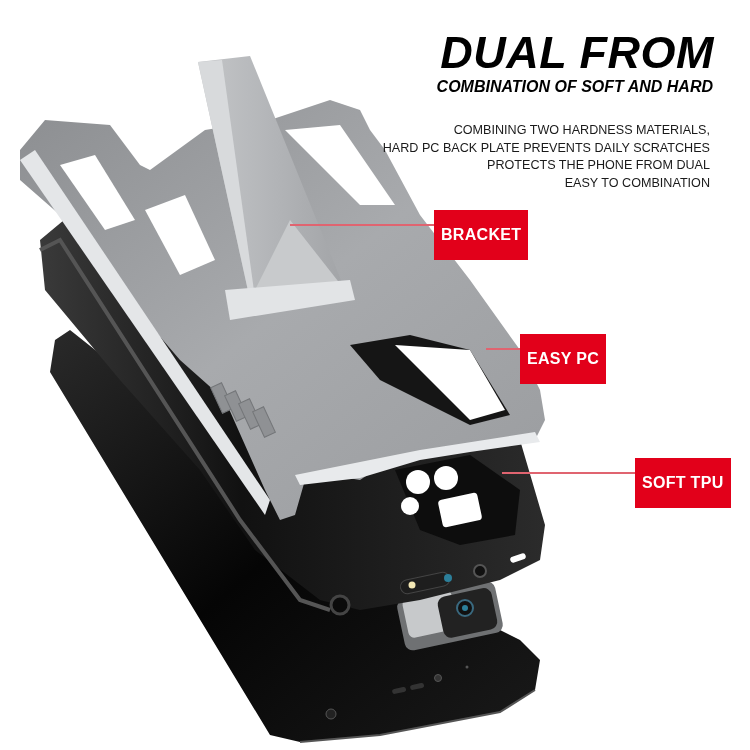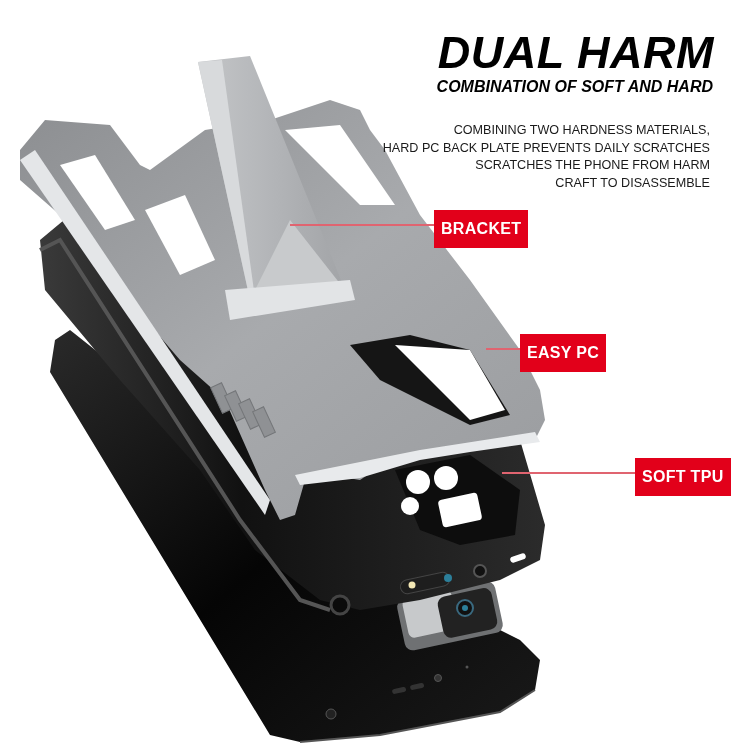--- a/index.html
+++ b/index.html
@@ -2,21 +2,21 @@
 <html><head>
 <meta charset="utf-8">
 <style>
   html, body { margin: 0; padding: 0; background: #ffffff; }
   body { width: 750px; height: 750px; position: relative; overflow: hidden; font-family: "Liberation Sans", sans-serif; }
   .product { position: absolute; left: 0; top: 0; width: 750px; height: 750px; }
   .title { position: absolute; right: 36px; top: 30px; font-size: 45px; font-weight: bold; font-style: italic; color: #000; letter-spacing: 0.5px; line-height: 1; white-space: nowrap; }
   .subtitle { position: absolute; right: 37px; top: 79px; font-size: 16px; font-weight: bold; font-style: italic; color: #000; line-height: 1; white-space: nowrap; }
   .desc { position: absolute; right: 40px; top: 122px; text-align: right; font-size: 12.6px; color: #1a1a1a; line-height: 17.6px; }
   .desc div { white-space: nowrap; }
-  .tag { position: absolute; background: #e2001a; color: #fff; font-weight: bold; font-size: 16px; line-height: 30px; height: 30px; padding: 4px 7px; white-space: nowrap; letter-spacing: 0.3px; }
+  .tag { position: absolute; background: #e2001a; color: #fff; font-weight: bold; font-size: 16px; line-height: 30px; height: 30px; padding: 10px 7px; white-space: nowrap; letter-spacing: 0.3px; }
   .leader { position: absolute; height: 2px; background: #e06470; }
 </style>
 </head>
 <body>
 
 <svg class="product" viewBox="0 0 750 750" xmlns="http://www.w3.org/2000/svg">
   <defs>
     <linearGradient id="phoneGrad" x1="0" y1="0" x2="1" y2="1">
       <stop offset="0" stop-color="#2a2a2a"></stop>
       <stop offset="0.5" stop-color="#050505"></stop>
@@ -96,28 +96,28 @@
 
   <g>
     <path d="M198 62 L250 56 L345 290 L250 300 Z" fill="url(#standGrad)"></path>
     <path d="M198 62 L222 60 L255 298 L250 300 Z" fill="#d8dadc"></path>
     <path d="M250 300 L290 220 L345 290 Z" fill="#c8cacc"></path>
     <path d="M225 290 L350 280 L355 300 L230 320 Z" fill="#e2e4e6"></path>
   </g>
 
 </svg>
 
-<div class="title">DUAL HARM</div>
+<div class="title">DUAL FROM</div>
 <div class="subtitle">COMBINATION OF SOFT AND HARD</div>
 
 <div class="desc">
   <div>COMBINING TWO HARDNESS MATERIALS,</div>
   <div>HARD PC BACK PLATE PREVENTS DAILY SCRATCHES</div>
-  <div>SCRATCHES THE PHONE FROM HARM</div>
-  <div>CRAFT TO DISASSEMBLE</div>
+  <div>PROTECTS THE PHONE FROM DUAL</div>
+  <div>EASY TO COMBINATION</div>
 </div>
 
 <div class="leader" style="left:290px; top:224px; width:145px;"></div>
 <div class="tag" style="left:434px; top:210px;">BRACKET</div>
 
 <div class="leader" style="left:486px; top:348px; width:35px;"></div>
 <div class="tag" style="left:520px; top:334px;">EASY PC</div>
 
 <div class="leader" style="left:502px; top:472px; width:135px;"></div>
 <div class="tag" style="left:635px; top:458px;">SOFT TPU</div>

